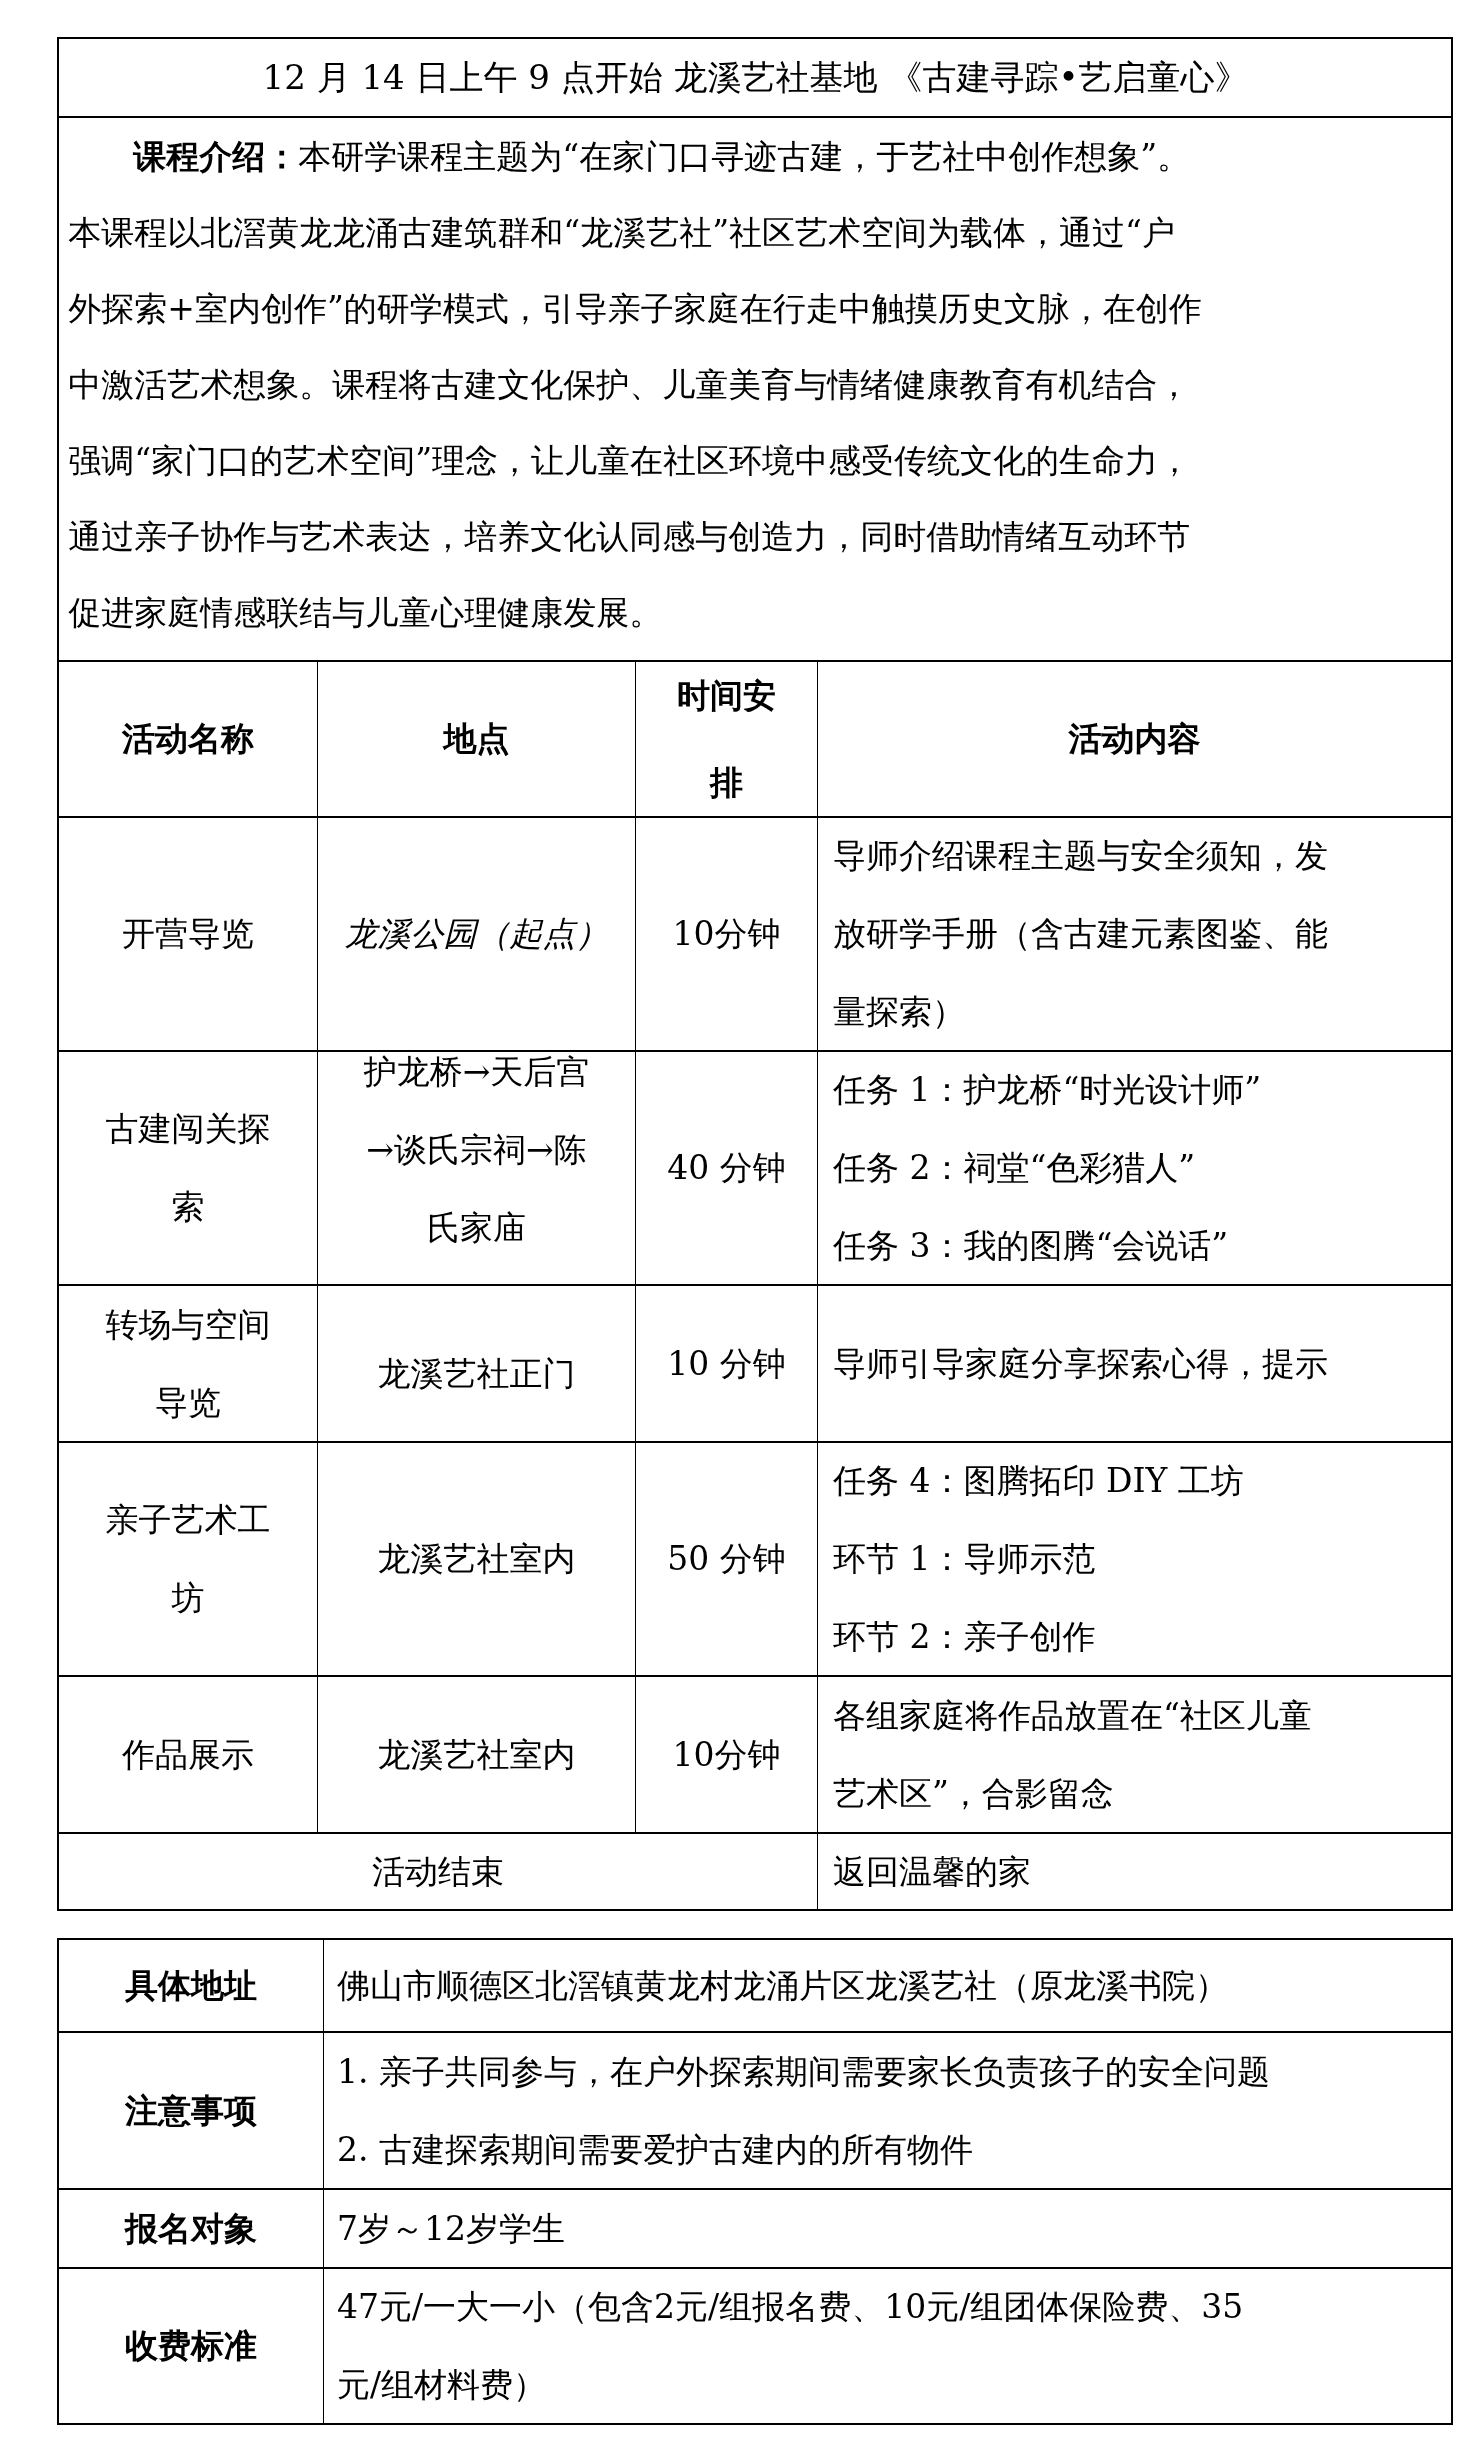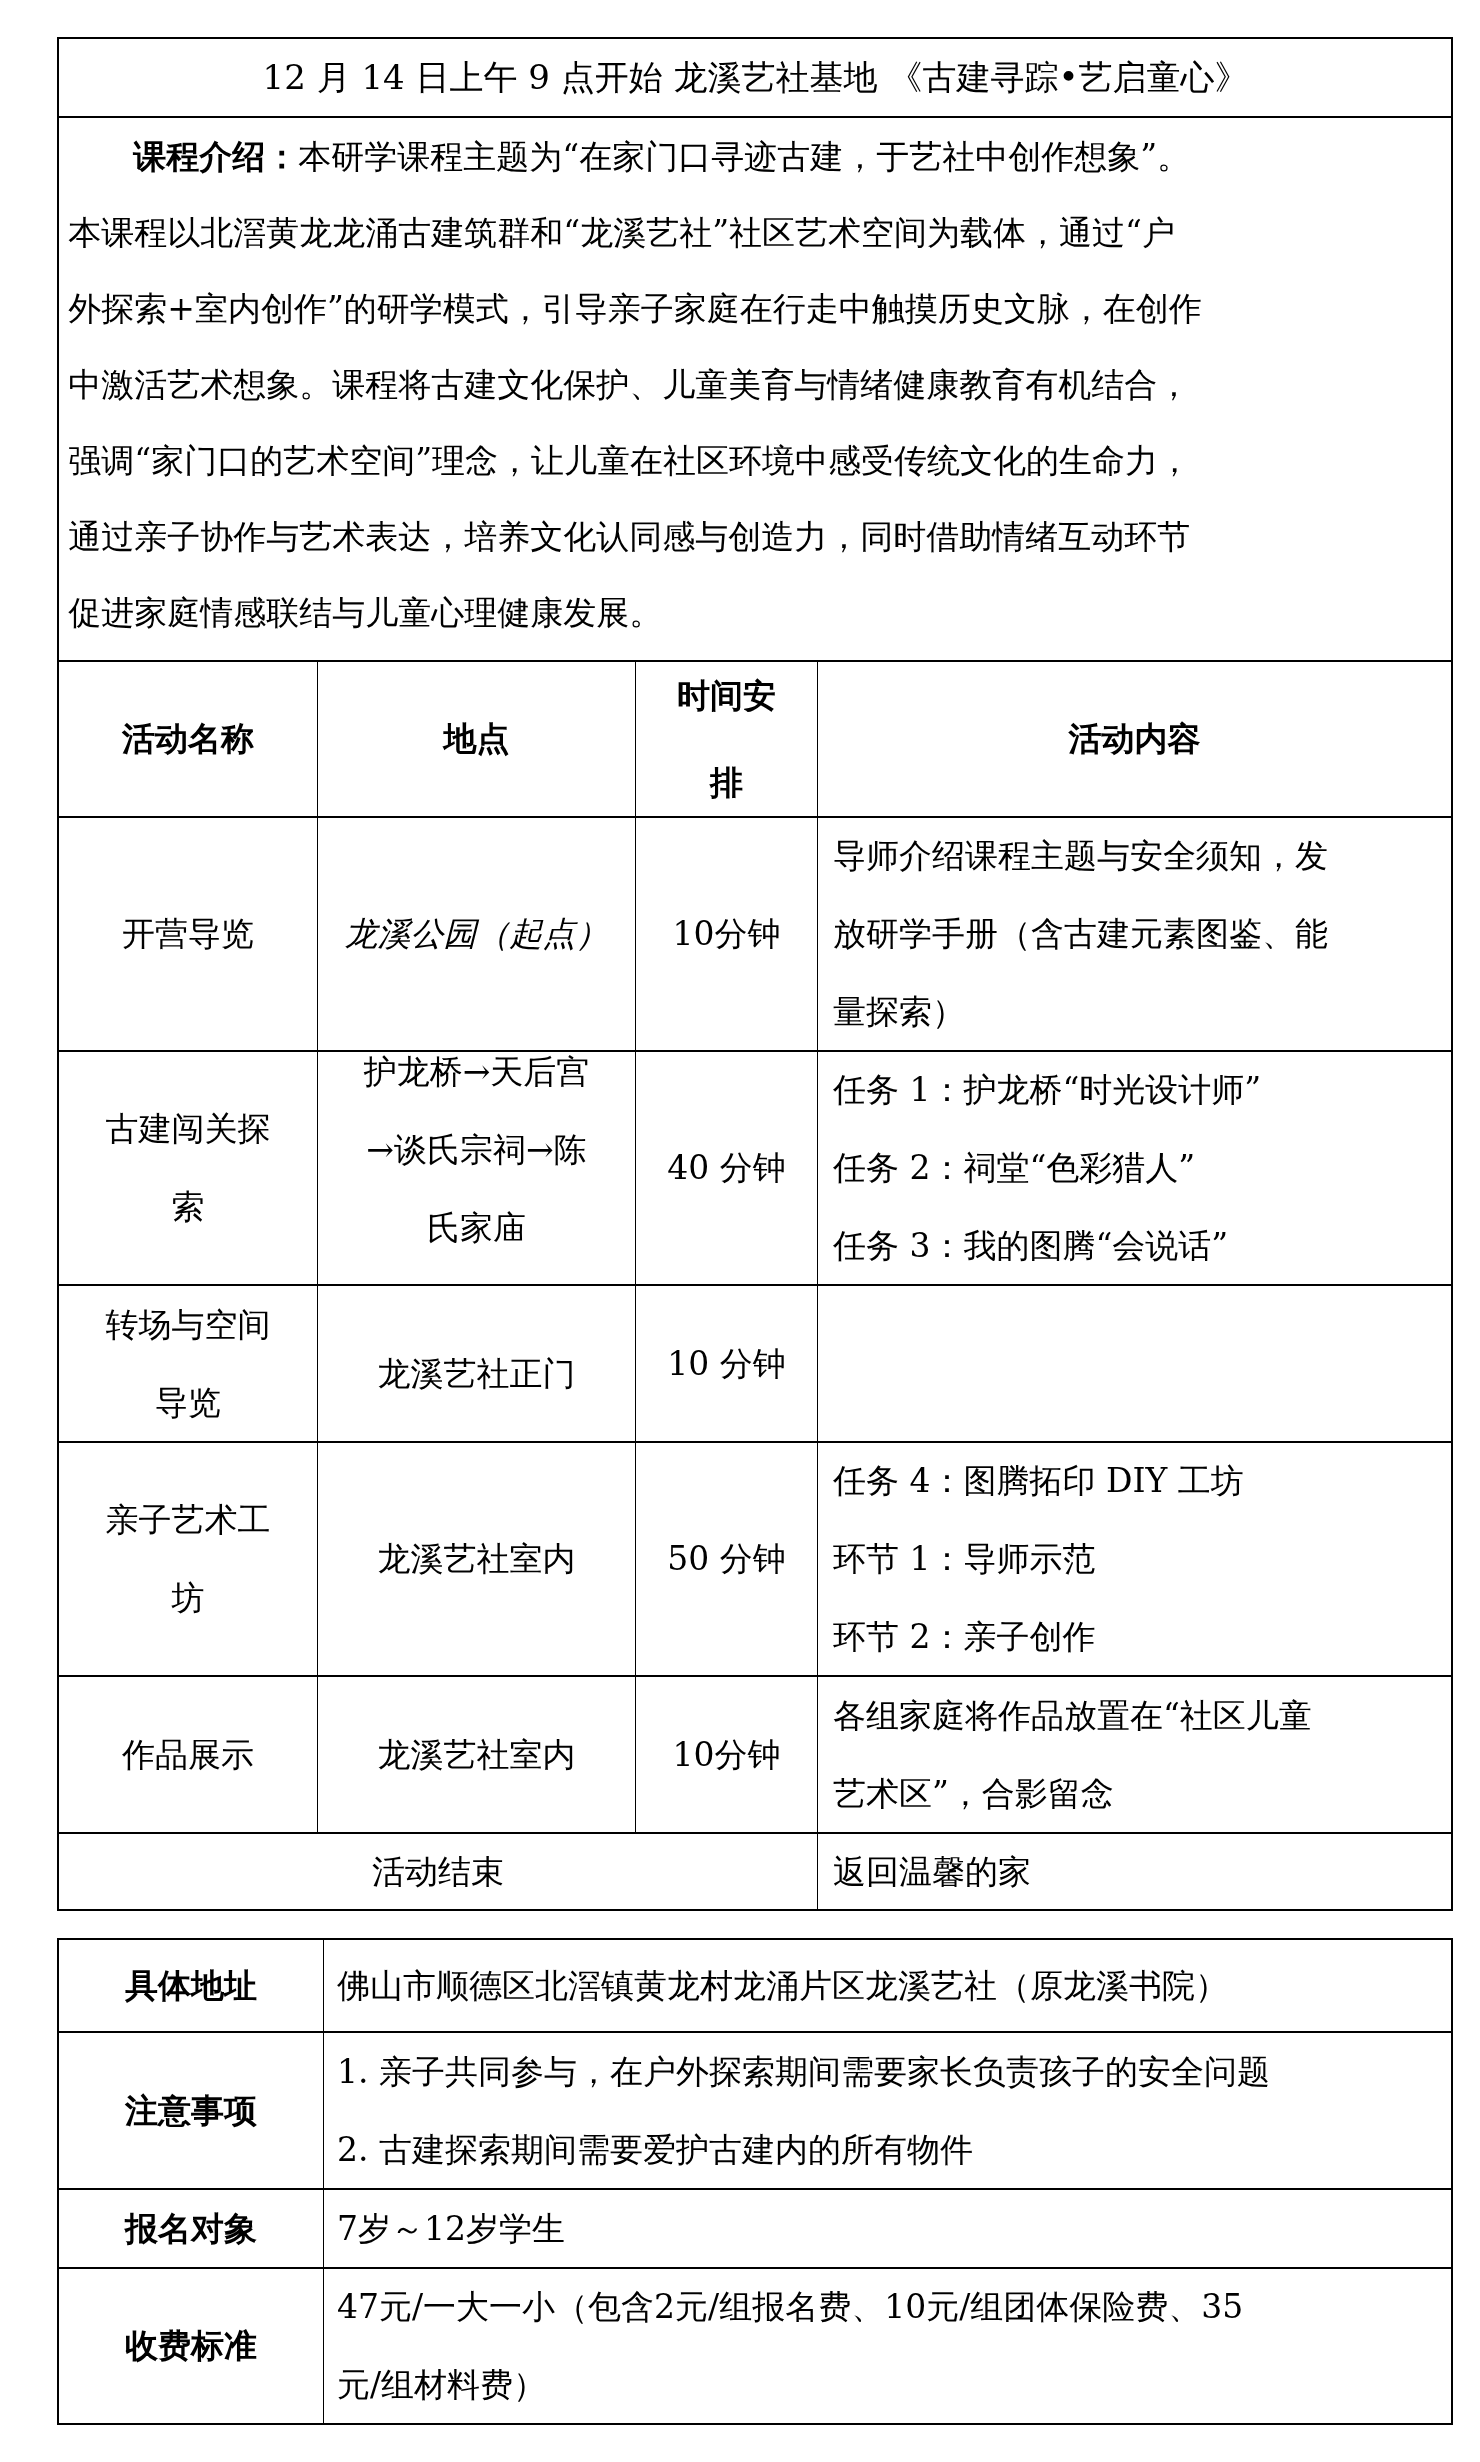--- a/index.html
+++ b/index.html
@@ -122,20 +122,21 @@
       <span>转场与空间</span>
       <span>导览</span>
     </div>
     <div class="cell center" style="left:318px; top:1286px; width:317px; height:176px;">
       <span class="line">龙溪艺社正门</span>
     </div>
     <div class="cell center" style="left:636px; top:1286px; width:181px; height:155px;">
       <span>10 分钟</span>
     </div>
     <div class="cell left" style="left:818px; top:1286px; width:633px; height:155px;">
+      <span class="line">导师引导家庭分享探索心得，提示</span>
     </div>
   </div>
 
   <div>
     <div class="cell center" style="left:59px; top:1443px; width:258px; height:232px;">
       <span>亲子艺术工</span>
       <span>坊</span>
     </div>
     <div class="cell center" style="left:318px; top:1443px; width:317px; height:232px;">
       <span class="line">龙溪艺社室内</span>

